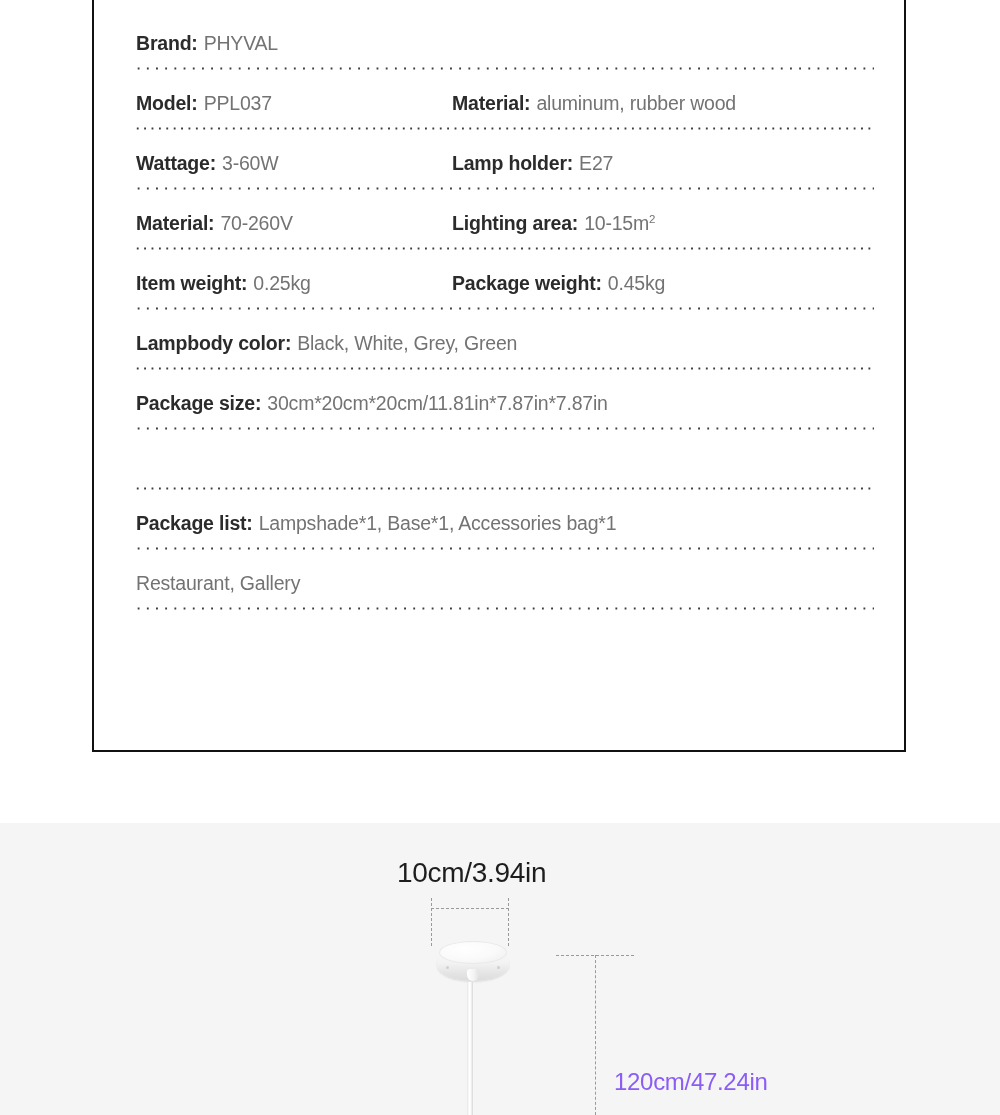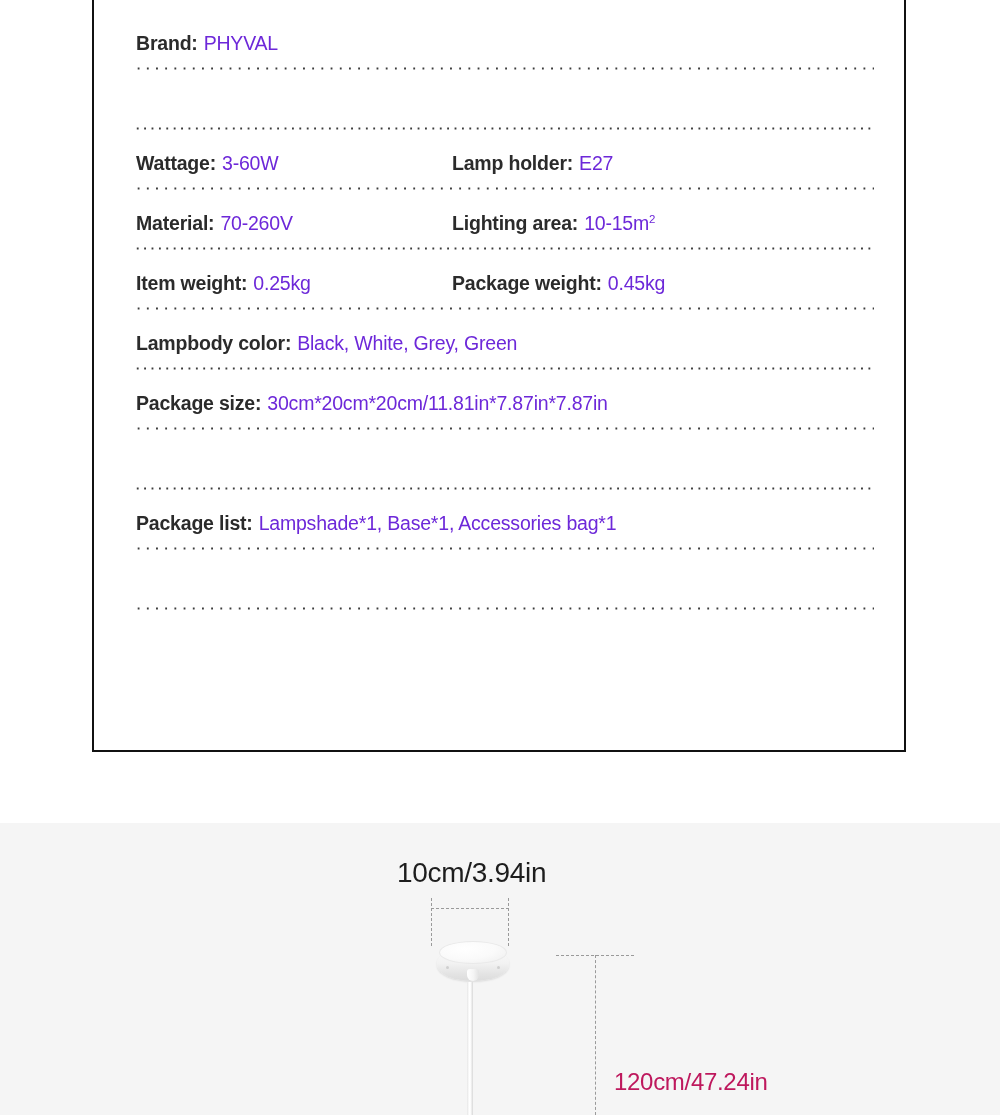--- a/index.html
+++ b/index.html
@@ -61,21 +61,21 @@
   .cell-full  { position: absolute; left: 2px; }
 
   .lbl {
     font-weight: bold;
     font-size: 19.5px;
     color: #2b2b2b;
     letter-spacing: -0.2px;
   }
   .val {
     font-size: 19.5px;
-    color: #6d28d9;
+    color: #737373;
     margin-left: 6px;
     font-weight: 400;
     letter-spacing: -0.2px;
   }
   .val.cont {
     margin-left: 0;
   }
   .val sup {
     font-size: 11.5px;
     vertical-align: super;
@@ -116,21 +116,21 @@
     color: #1d1d1d;
     letter-spacing: -0.3px;
     white-space: nowrap;
   }
 
   #dim-bottom-label {
     position: absolute;
     left: 614px;
     top: 1068px;
     font-size: 24px;
-    color: #be185d;
+    color: #8b5cf6;
     letter-spacing: -0.3px;
     white-space: nowrap;
   }
 
   
   .guide-v {
     position: absolute;
     width: 0;
     border-left: 1.4px dashed #9a9a9a;
   }
@@ -224,20 +224,30 @@
       <div class="spec-line">
         <span class="cell cell-left">
           <span class="lbl">Brand:</span>
           <span class="val">PHYVAL</span>
         </span>
       </div>
       <div class="dots"></div>
     </div>
 
     <div class="spec-row">
+      <div class="spec-line">
+        <span class="cell cell-left">
+          <span class="lbl">Model:</span>
+          <span class="val">PPL037</span>
+        </span>
+        <span class="cell cell-right">
+          <span class="lbl">Material:</span>
+          <span class="val">aluminum, rubber wood</span>
+        </span>
+      </div>
       <div class="dots tight"></div>
     </div>
 
     <div class="spec-row">
       <div class="spec-line">
         <span class="cell cell-left">
           <span class="lbl">Wattage:</span>
           <span class="val">3-60W</span>
         </span>
         <span class="cell cell-right">
@@ -305,20 +315,25 @@
         <span class="cell cell-full">
           <span class="lbl">Package list:</span>
           <span class="val">Lampshade*1, Base*1, Accessories bag*1</span>
         </span>
       </div>
       <div class="dots"></div>
     </div>
 
 
     <div class="spec-row">
+      <div class="spec-line">
+        <span class="cell cell-full">
+          <span class="val cont">Restaurant, Gallery</span>
+        </span>
+      </div>
       <div class="dots"></div>
     </div>
 
   </div>
 </div>
 
 <div id="diagram-section"></div>
 
 <div id="dim-top-label">10cm/3.94in</div>
 

